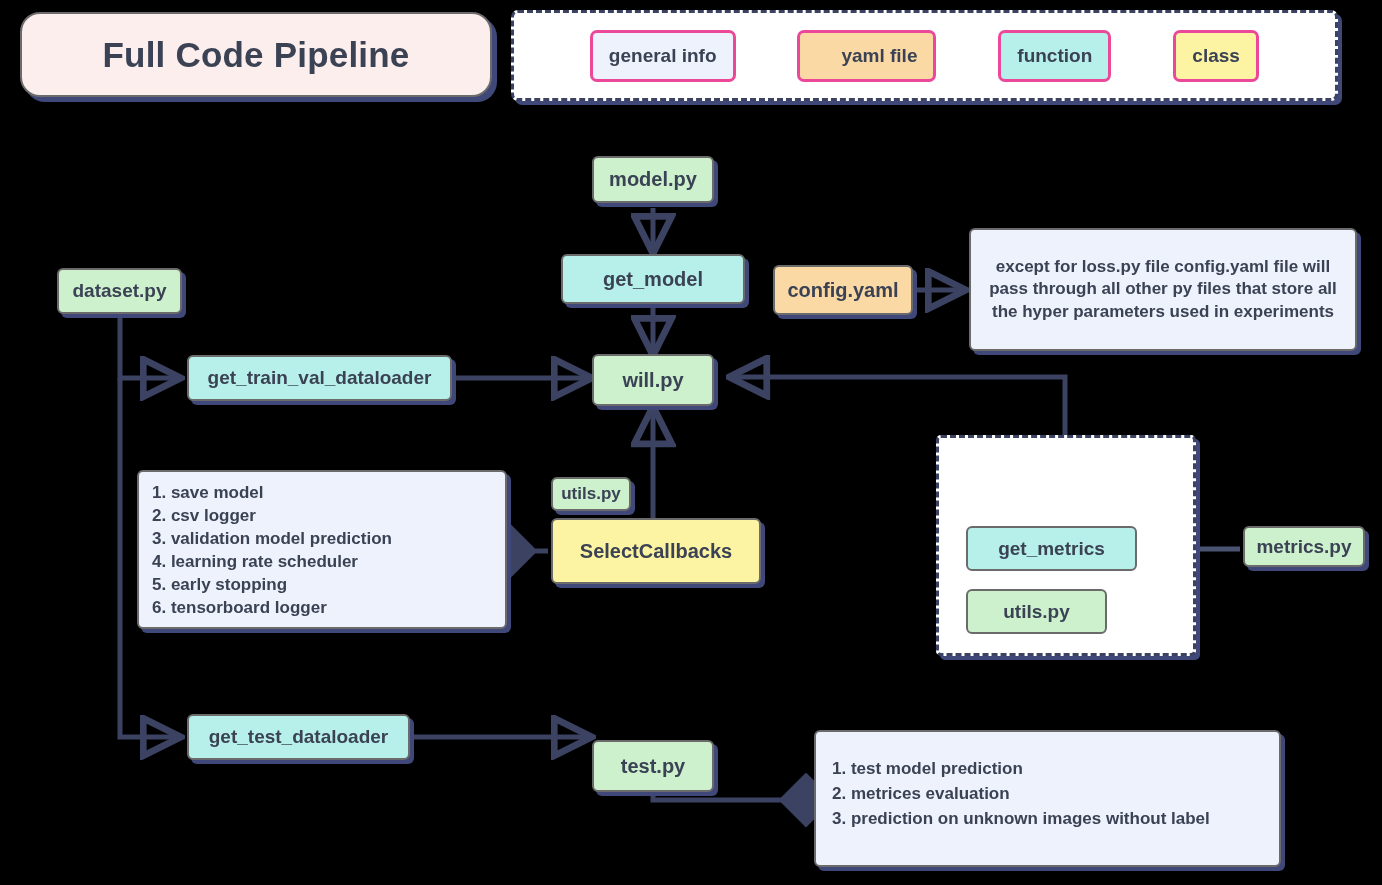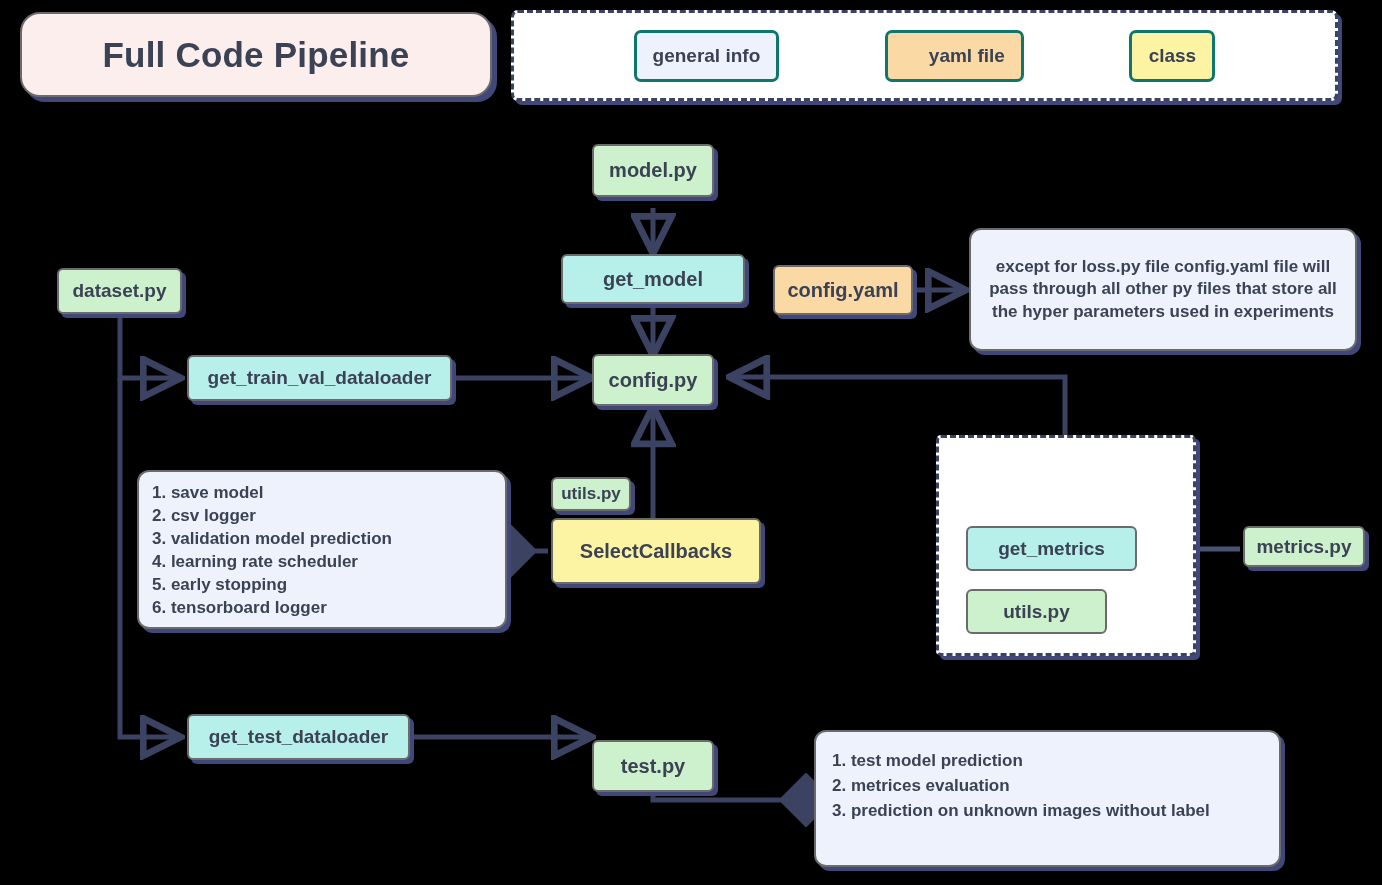--- a/index.html
+++ b/index.html
@@ -63,38 +63,38 @@
     background: #ffffff;
     border: 3px dashed #3b4262;
     border-radius: 7px;
     box-shadow: 4px 4px 0 0 #3f4879;
     display: flex; align-items: center; justify-content: space-evenly;
     padding: 0 14px;
     z-index: 4;
   }
   .legend-chip {
     height: 52px; min-width: 86px;
-    border: 3px solid #0f766e;
+    border: 3px solid #ec4899;
     border-radius: 7px;
     display: flex; align-items: center; justify-content: center;
     padding: 0 16px;
     font-size: 19px; font-weight: bold; color: #3a4254;
   }
   .lc-info   { background: #eef2fc; }
   .lc-yaml   { background: #fbd9a5; padding-left: 41px; }
   .lc-python { background: #cdf0cd; }
   .lc-func   { background: #b7f0ea; }
   .lc-class  { background: #fcf3a3; }
 
   
   .note {
     position: absolute;
     background: #eef2fc;
     border: 2px solid #6b6b6b;
-    border-radius: 12px;
+    border-radius: 6px;
     box-shadow: 4px 4px 0 0 #3f4879;
     color: #3a4254;
     font-weight: bold;
     z-index: 3;
   }
   .note ol { margin: 0; padding: 0; list-style: none; }
   .note li { white-space: nowrap; }
 
   
   #loss-group {
@@ -163,37 +163,40 @@
     <span class="t">Full Code Pipeline</span>
   </div>
 
   <div id="legend">
     <div class="legend-chip lc-info">
         <span>general info</span>
       </div>
     <div class="legend-chip lc-yaml">
         <span>yaml file</span>
       </div>
+    <div class="legend-chip lc-func">
+        <span>function</span>
+      </div>
     <div class="legend-chip lc-class">
         <span>class</span>
       </div>
   </div>
 
   <div id="loss-group"></div>
 
-  <div class="node py fs20" style="left:592px;  top:144px; width:122px; height:53px;">
+  <div class="node py fs20" style="left:592px;  top:156px; width:122px; height:47px;">
     <span>model.py</span>
   </div>
 
   <div class="node fn fs20" style="left:561px;  top:254px; width:184px; height:50px;">
     <span>get_model</span>
   </div>
 
   <div class="node py fs20" style="left:592px;  top:354px; width:122px; height:52px;">
-    <span>config.py</span>
+    <span>will.py</span>
   </div>
 
   <div class="node yaml fs20" style="left:773px; top:265px; width:140px; height:50px;">
     <span>config.yaml</span>
   </div>
 
   <div class="node py fs19" style="left:57px;   top:268px; width:125px; height:46px;">
     <span>dataset.py</span>
   </div>
 
@@ -241,21 +244,21 @@
     <ol>
       <li>1. save model</li>
       <li>2. csv logger</li>
       <li>3. validation model prediction</li>
       <li>4. learning rate scheduler</li>
       <li>5. early stopping</li>
       <li>6. tensorboard logger</li>
     </ol>
   </div>
 
-  <div class="note" style="left:814px; top:730px; width:467px; height:137px; padding:16px 0 10px 16px;
+  <div class="note" style="left:814px; top:730px; width:467px; height:137px; padding:24px 0 10px 16px;
                            font-size:17px; line-height:1.48;">
     <ol>
       <li>1. test model prediction</li>
       <li>2. metrices evaluation</li>
       <li>3. prediction on unknown images without label</li>
     </ol>
   </div>
 
 </div>
 

